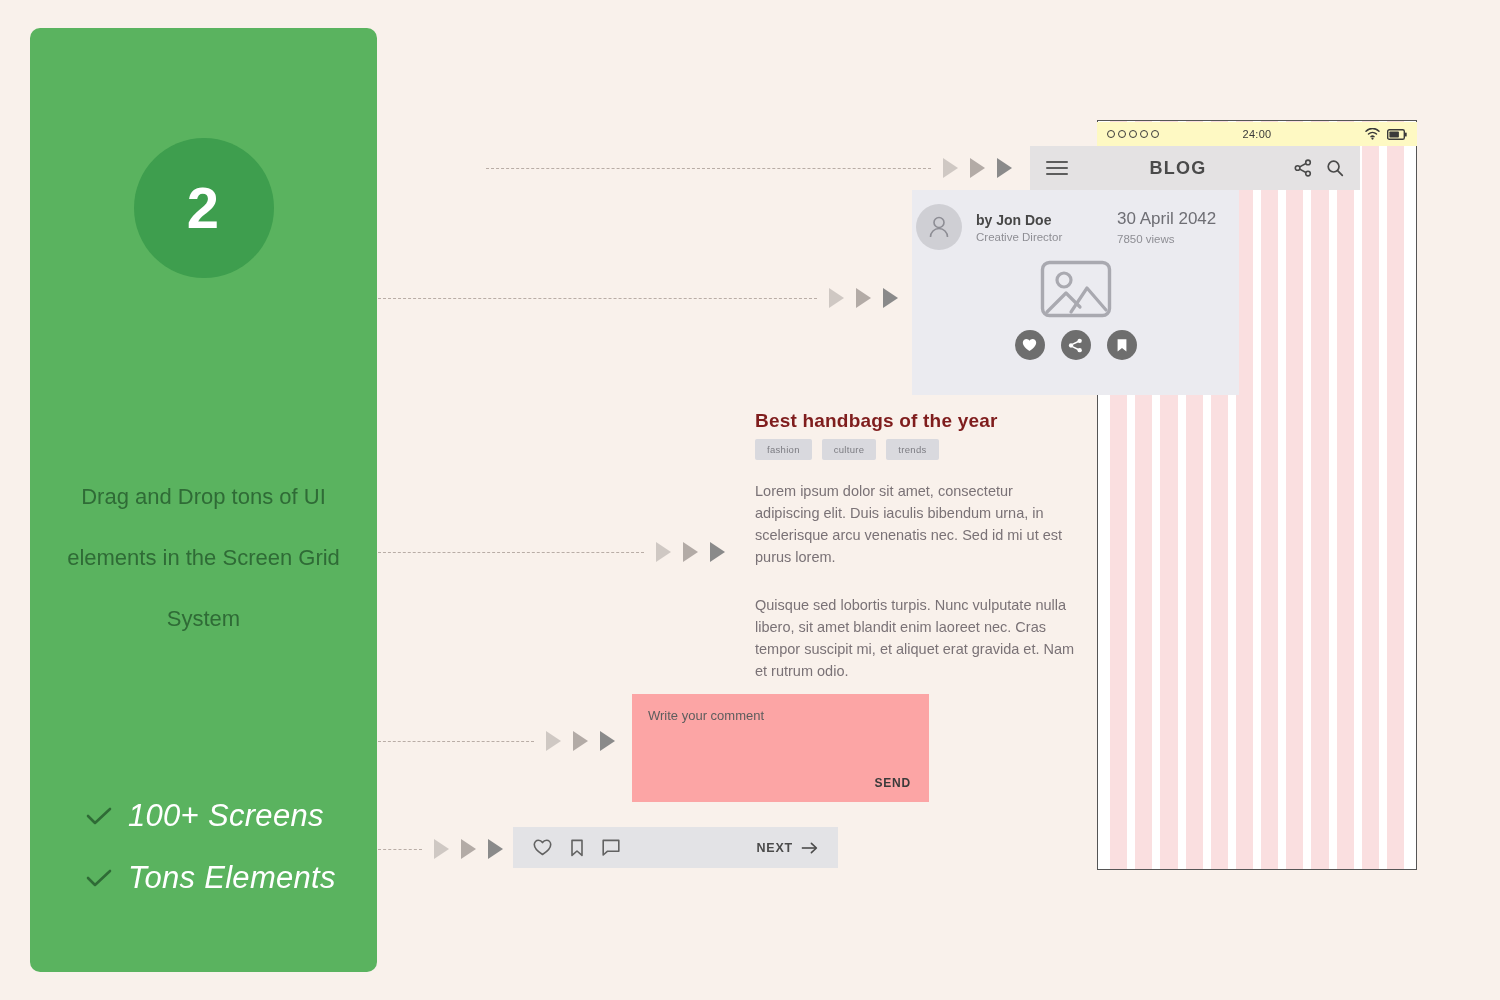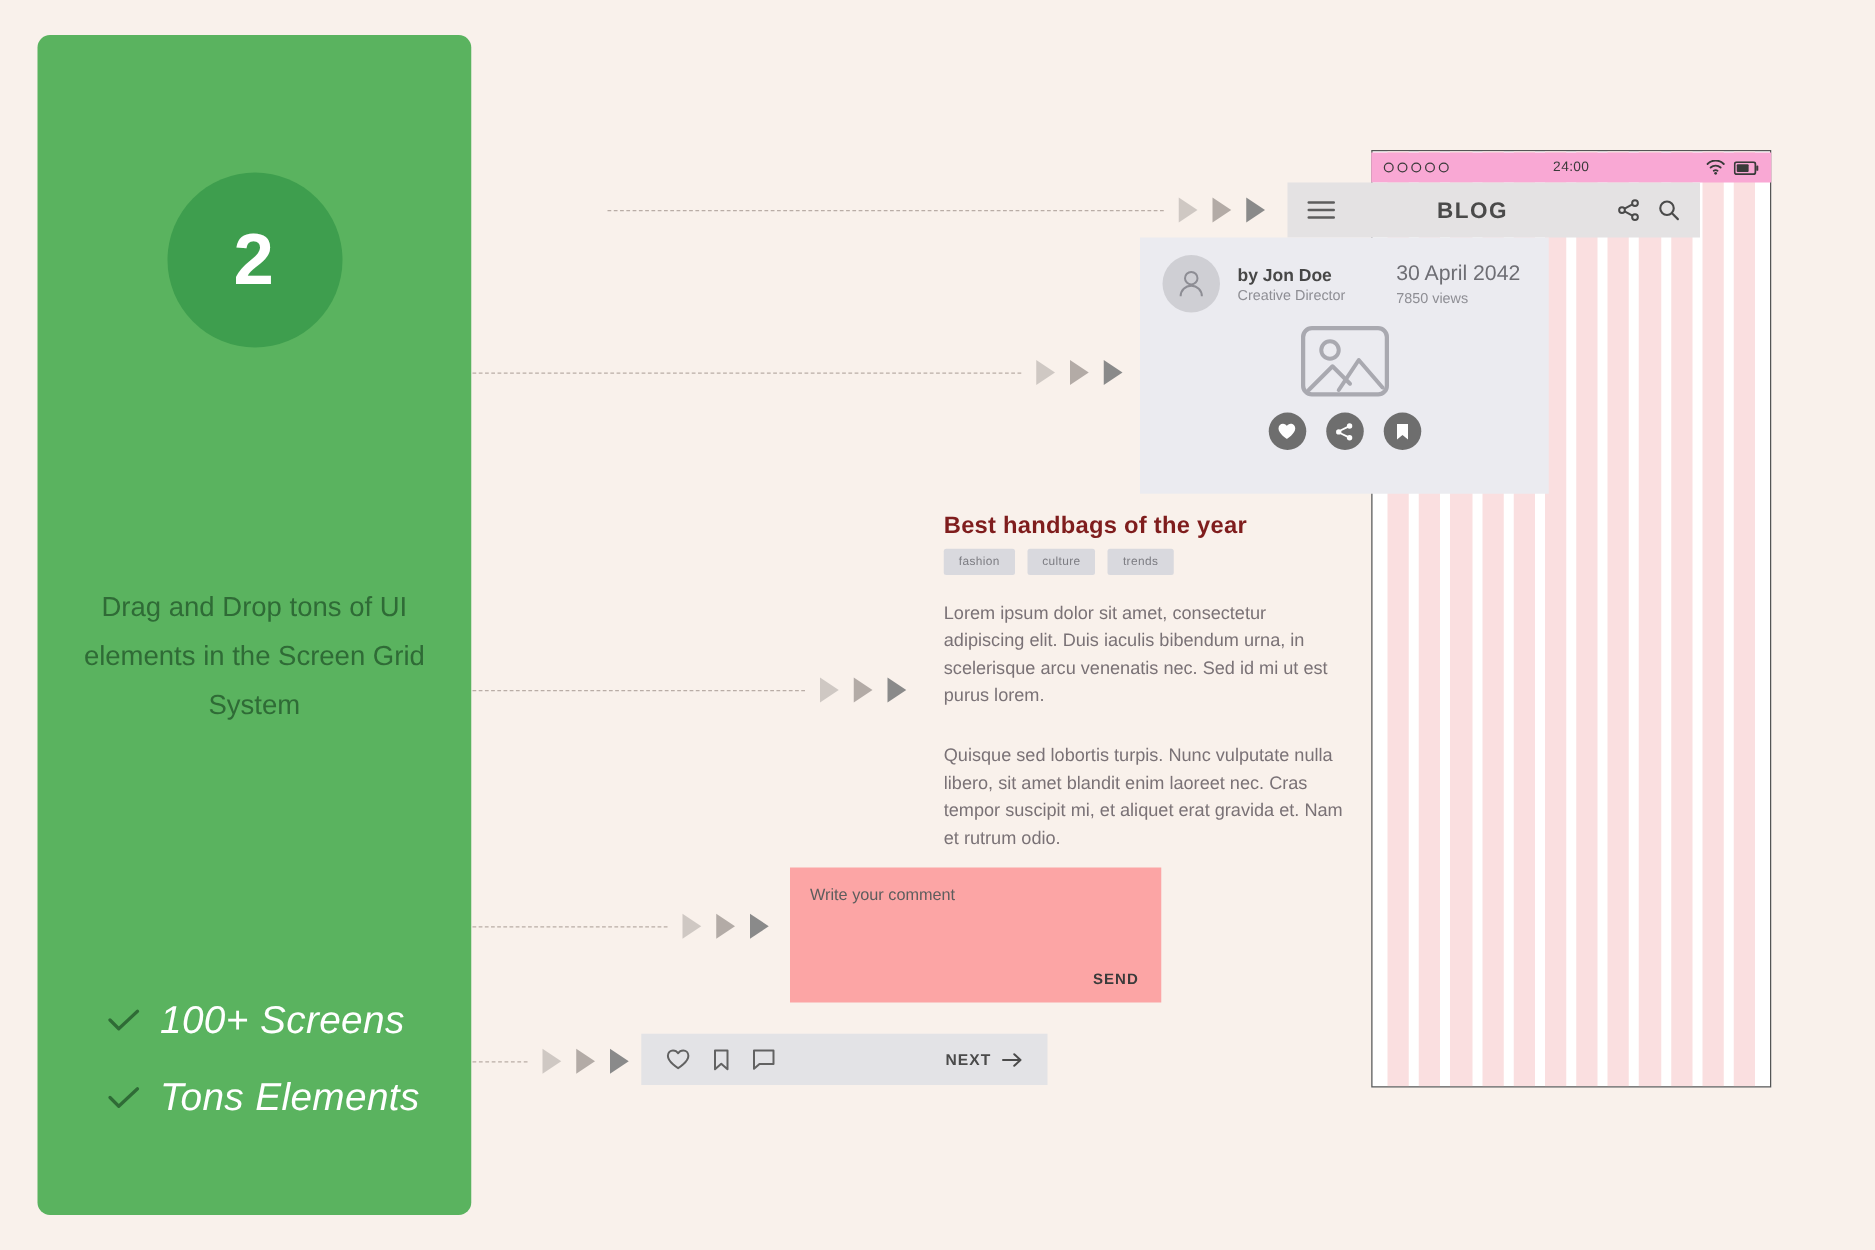--- a/index.html
+++ b/index.html
@@ -59,21 +59,21 @@
   }
   .panel-desc {
     position: absolute;
     left: 28px;
     right: 28px;
     top: 438px;
     text-align: center;
     color: #2f6b36;
     font-size: 22px;
     font-weight: 400;
-    line-height: 39px;
+    line-height: 61px;
   }
   .check-list {
     position: absolute;
     left: 56px;
     top: 770px;
     right: 20px;
     font-style: italic;
   }
   .check-item {
     display: flex;
@@ -142,21 +142,21 @@
     margin: 0 4px;
   }
 
   
   .status-bar {
     position: absolute;
     left: 1097px;
     top: 122px;
     width: 320px;
     height: 24px;
-    background: #f9a8d4;
+    background: #fef9c3;
     display: flex;
     align-items: center;
     box-sizing: border-box;
     padding: 0 10px;
   }
   .sig-dots { display: flex; gap: 3px; }
   .sig-dot {
     width: 8px; height: 8px; border-radius: 50%;
     border: 1.3px solid #3a3a3a; box-sizing: border-box;
   }
@@ -207,21 +207,21 @@
     position: absolute;
     left: 912px;
     top: 190px;
     width: 327px;
     height: 205px;
     background: #ebebf0;
   }
   .author-row {
     display: flex;
     align-items: center;
-    padding: 14px 18px 0 18px;
+    padding: 14px 18px 0 4px;
   }
   .avatar {
     width: 46px; height: 46px; border-radius: 50%;
     background: #cfcfd4;
     display: flex; align-items: center; justify-content: center;
     flex: 0 0 auto;
   }
   .author-meta { margin-left: 14px; }
   .author-name { font-size: 14px; font-weight: 700; color: #474747; }
   .author-role { font-size: 11.5px; color: #8e8e94; margin-top: 3px; }

